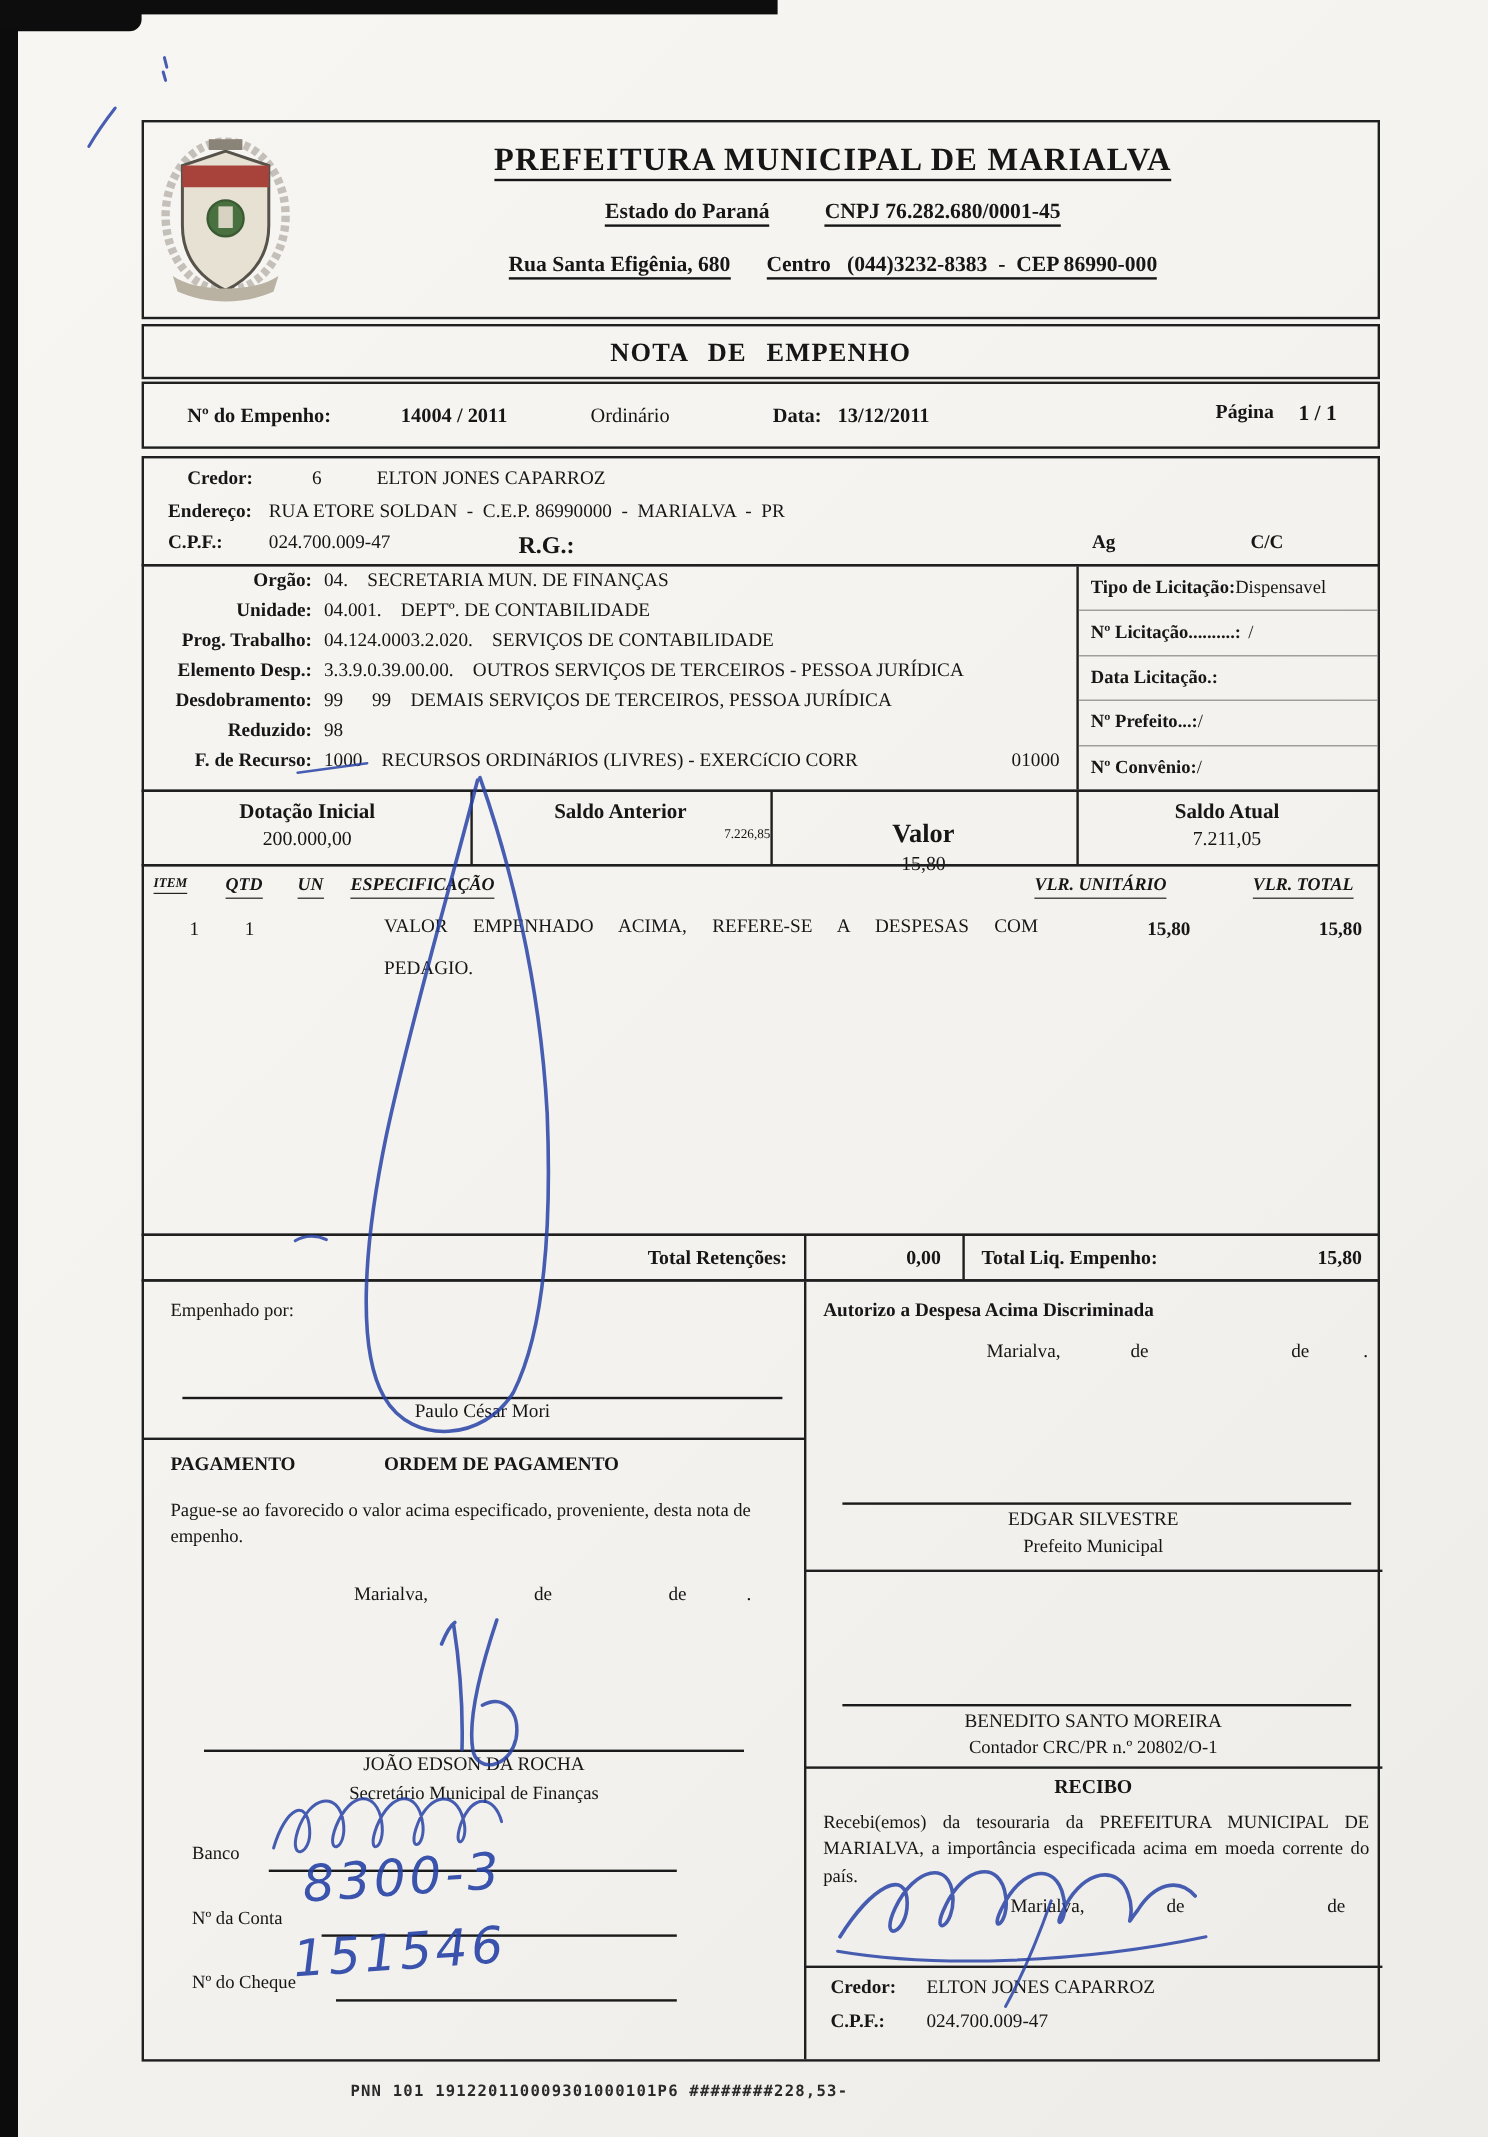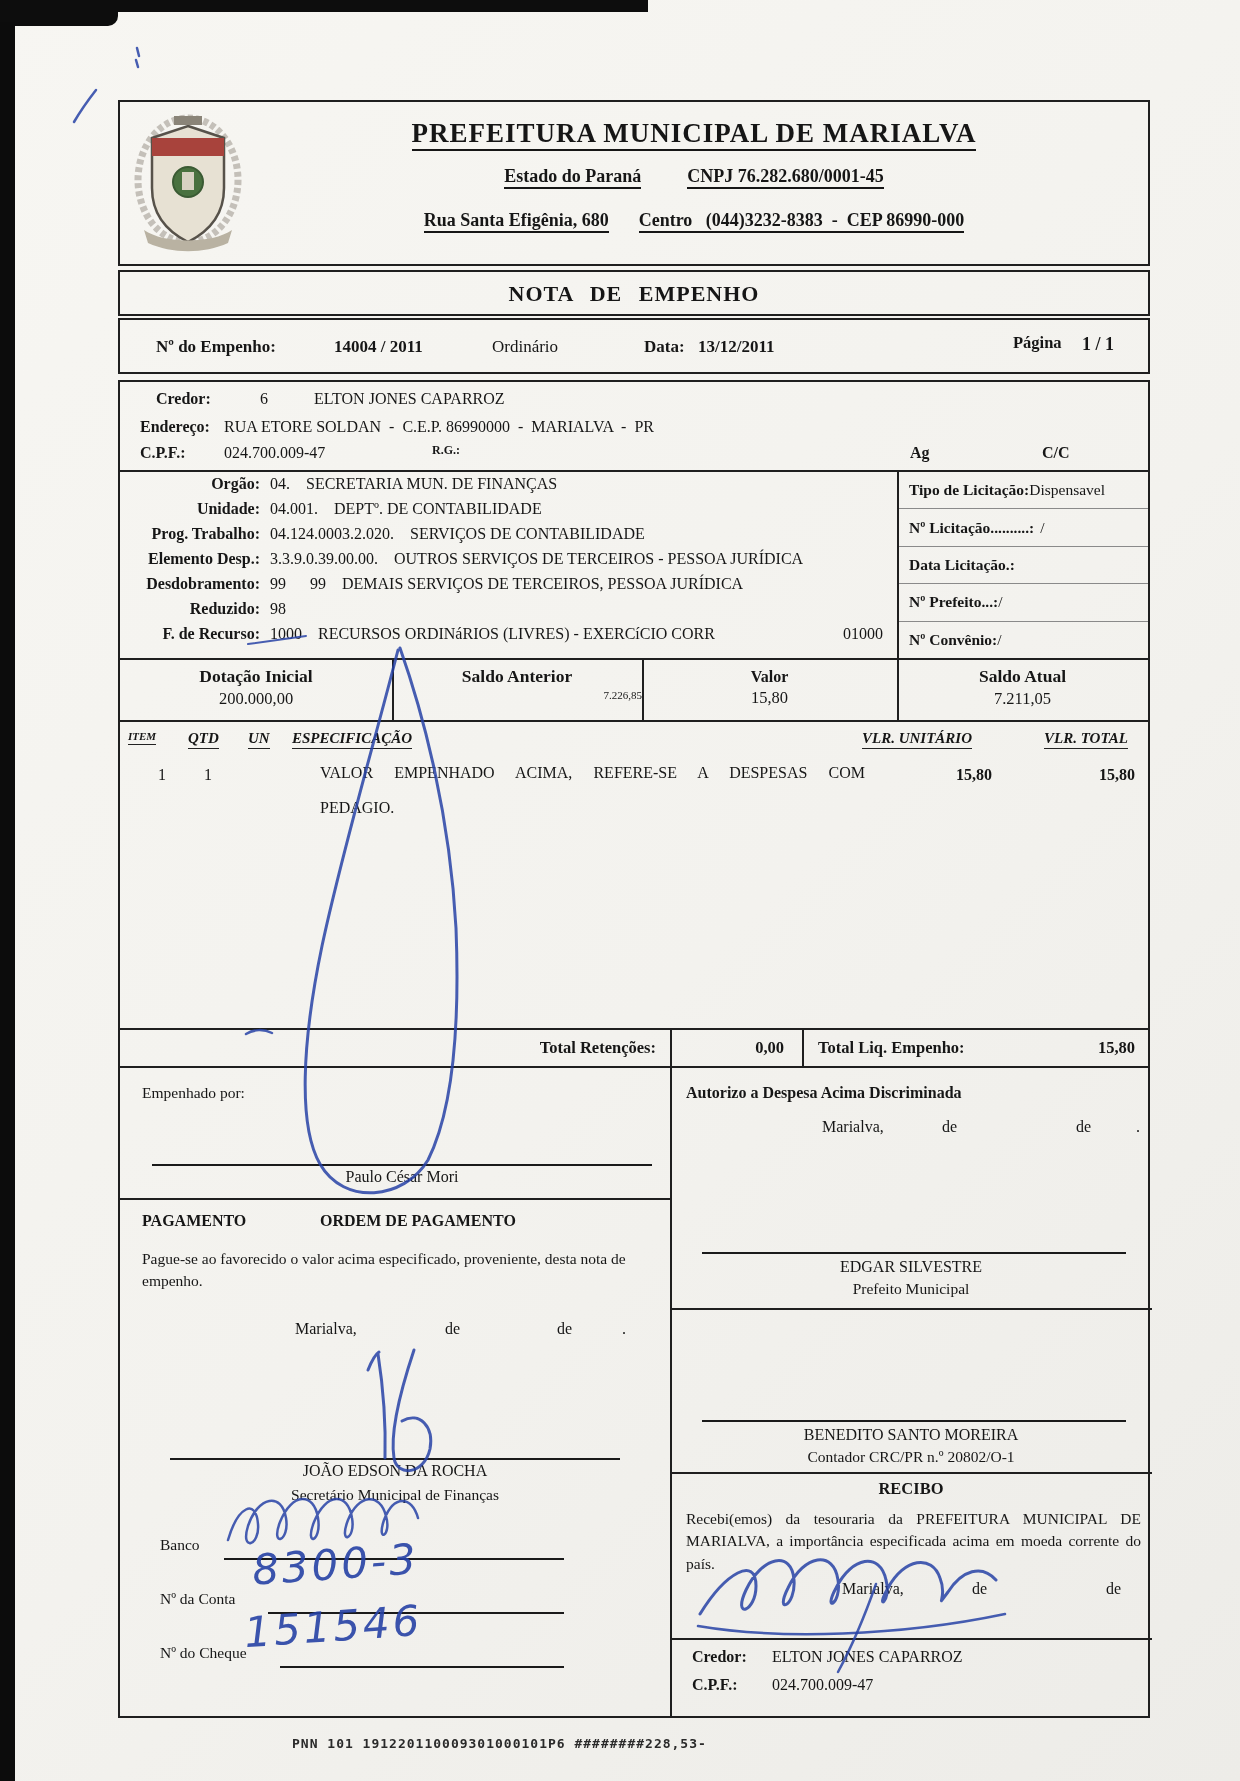--- a/index.html
+++ b/index.html
@@ -86,21 +86,21 @@
   </div>
 
   <div class="bx" style="left:118px;top:380px;width:1032px;height:92px;">
     <span class="t b" style="left:36px;top:8px;font-size:16px;">Credor:</span>
     <span class="t" style="left:140px;top:8px;font-size:16px;">6</span>
     <span class="t" style="left:194px;top:8px;font-size:16px;">ELTON JONES CAPARROZ</span>
     <span class="t b" style="left:20px;top:36px;font-size:16px;">Endereço:</span>
     <span class="t pre" style="left:104px;top:36px;font-size:16px;">RUA ETORE SOLDAN  -  C.E.P. 86990000  -  MARIALVA  -  PR</span>
     <span class="t b" style="left:20px;top:62px;font-size:16px;">C.P.F.:</span>
     <span class="t" style="left:104px;top:62px;font-size:16px;">024.700.009-47</span>
-    <span class="t b" style="left:312px;top:62px;font-size:12px;">R.G.:</span>
+    <span class="t b" style="left:312px;top:62px;font-size:20px;">R.G.:</span>
     <span class="t b" style="left:790px;top:62px;font-size:16px;">Ag</span>
     <span class="t b" style="left:922px;top:62px;font-size:16px;">C/C</span>
   </div>
 
   <div class="bx" style="left:118px;top:470px;width:1032px;height:190px;">
     <div class="budget-left">
       <div class="brow">
         <span class="blab">Orgão:</span>
         <span class="bcode">04.</span>
         <span class="bdesc">SECRETARIA MUN. DE FINANÇAS</span>
@@ -166,21 +166,21 @@
     <div class="vd" style="left:777px;"></div>
     <div class="acell c" style="left:0;width:272px;">
       <div class="b" style="margin-top:6px;font-size:17.5px;">Dotação Inicial</div>
       <div style="font-size:16.5px;margin-top:2px;">200.000,00</div>
     </div>
     <div class="acell c" style="left:272px;width:250px;">
       <div class="b" style="margin-top:6px;font-size:17.5px;">Saldo Anterior</div>
       <div style="font-size:11px;margin-top:2px;text-align:right;">7.226,85</div>
     </div>
     <div class="acell c" style="left:522px;width:255px;">
-      <div class="b" style="margin-top:8px;font-size:16px;">Valor</div>
+      <div class="b" style="margin-top:22px;font-size:22px;">Valor</div>
       <div style="font-size:16.5px;margin-top:2px;">15,80</div>
     </div>
     <div class="acell c" style="left:777px;width:251px;">
       <div class="b" style="margin-top:6px;font-size:17.5px;">Saldo Atual</div>
       <div style="font-size:16.5px;margin-top:2px;">7.211,05</div>
     </div>
   </div>
 
   <div class="bx" style="left:118px;top:720px;width:1032px;height:310px;">
     <span class="t b i u1" style="left:8px;top:8px;font-size:11px;">ITEM</span>

